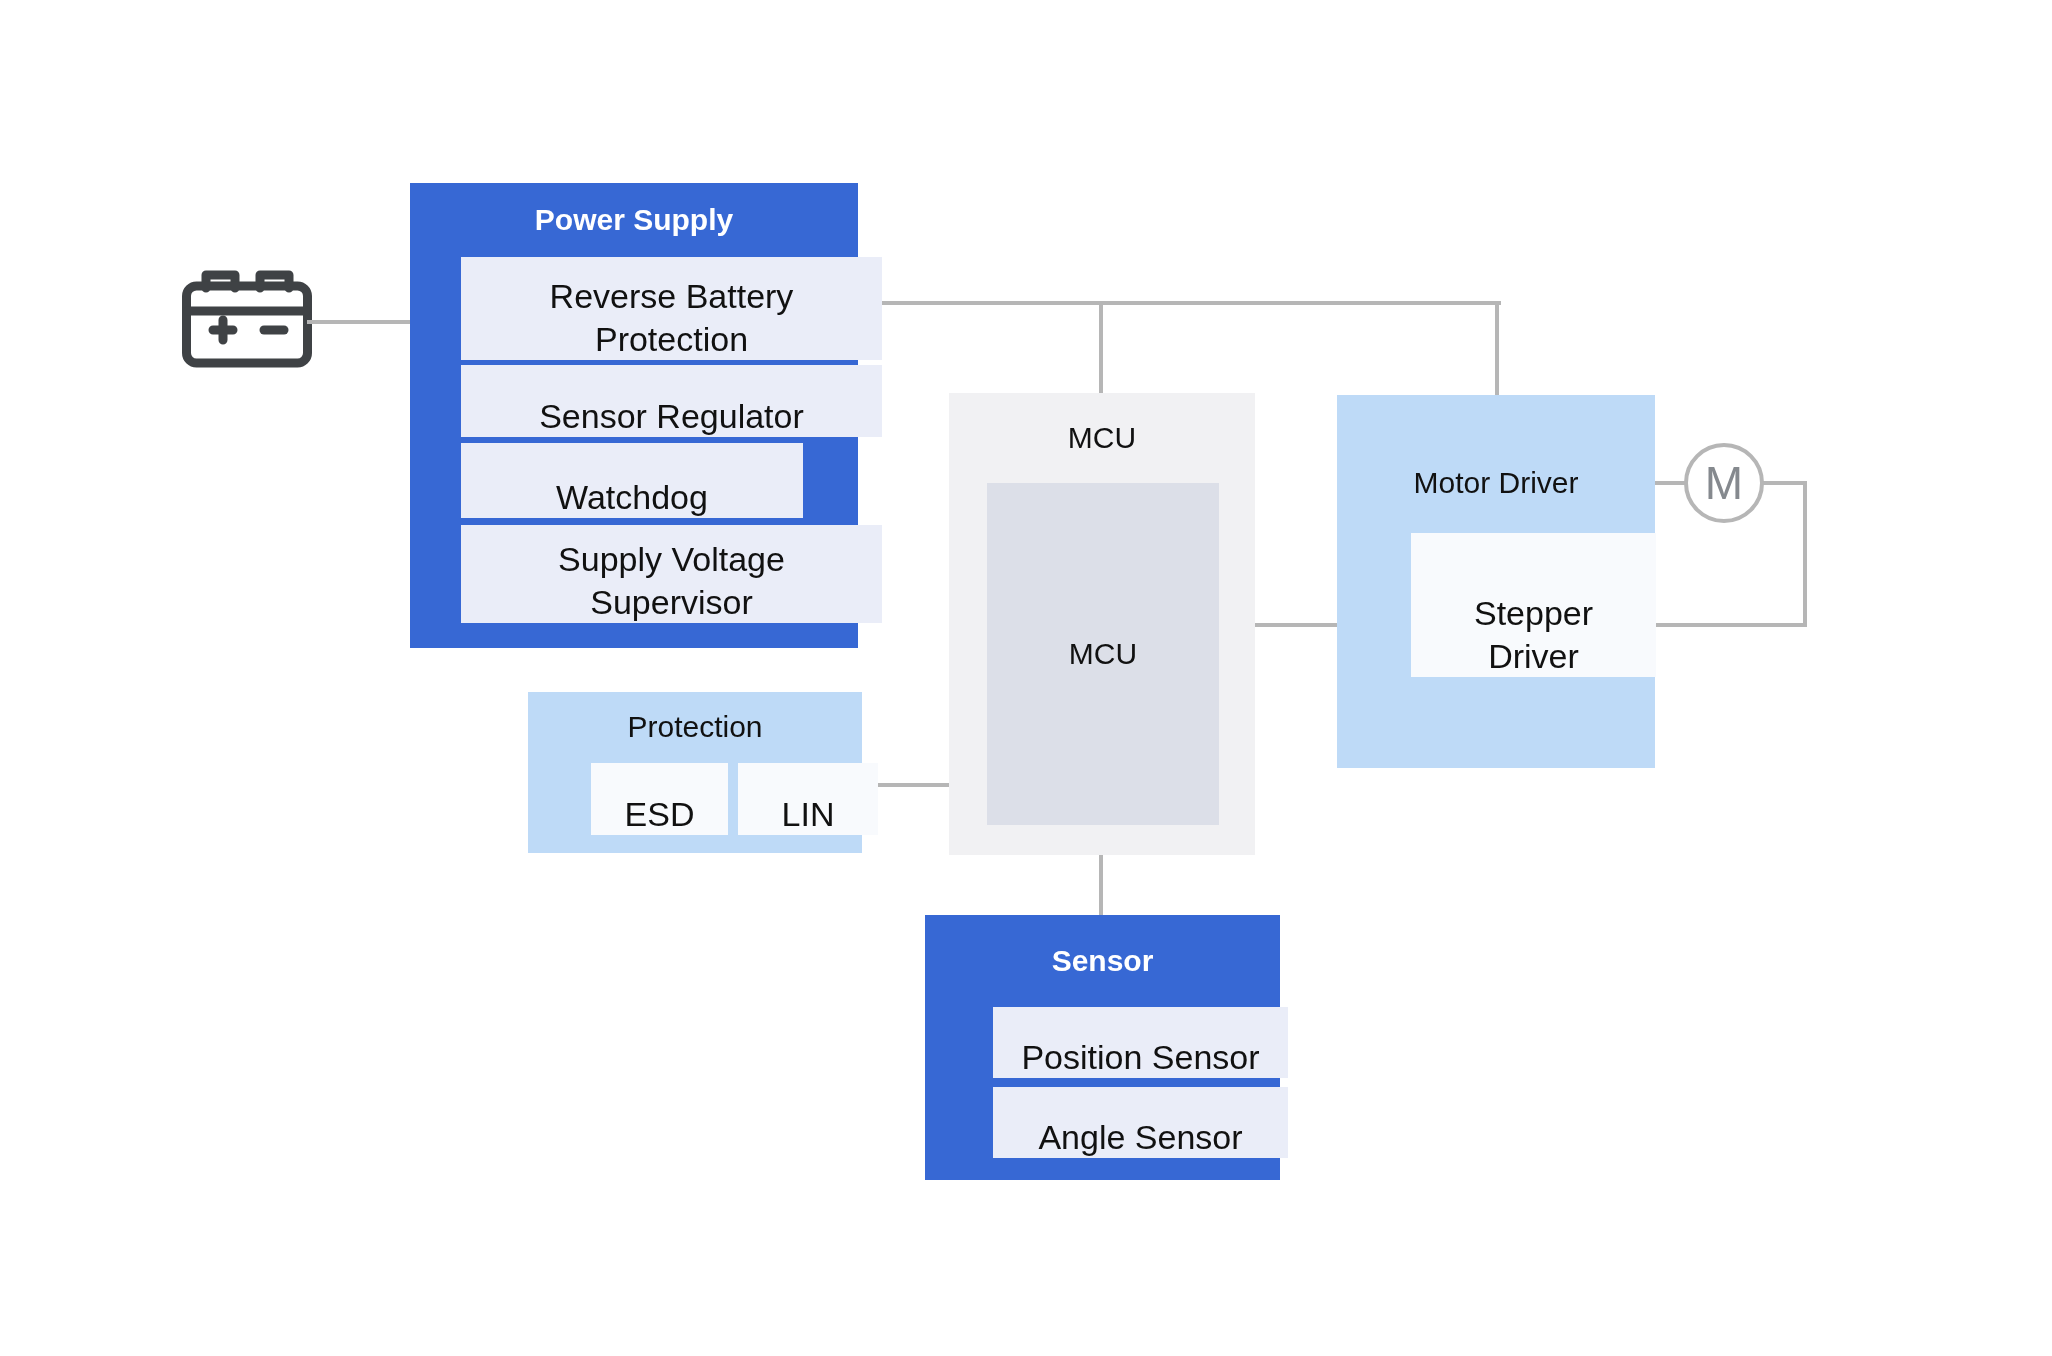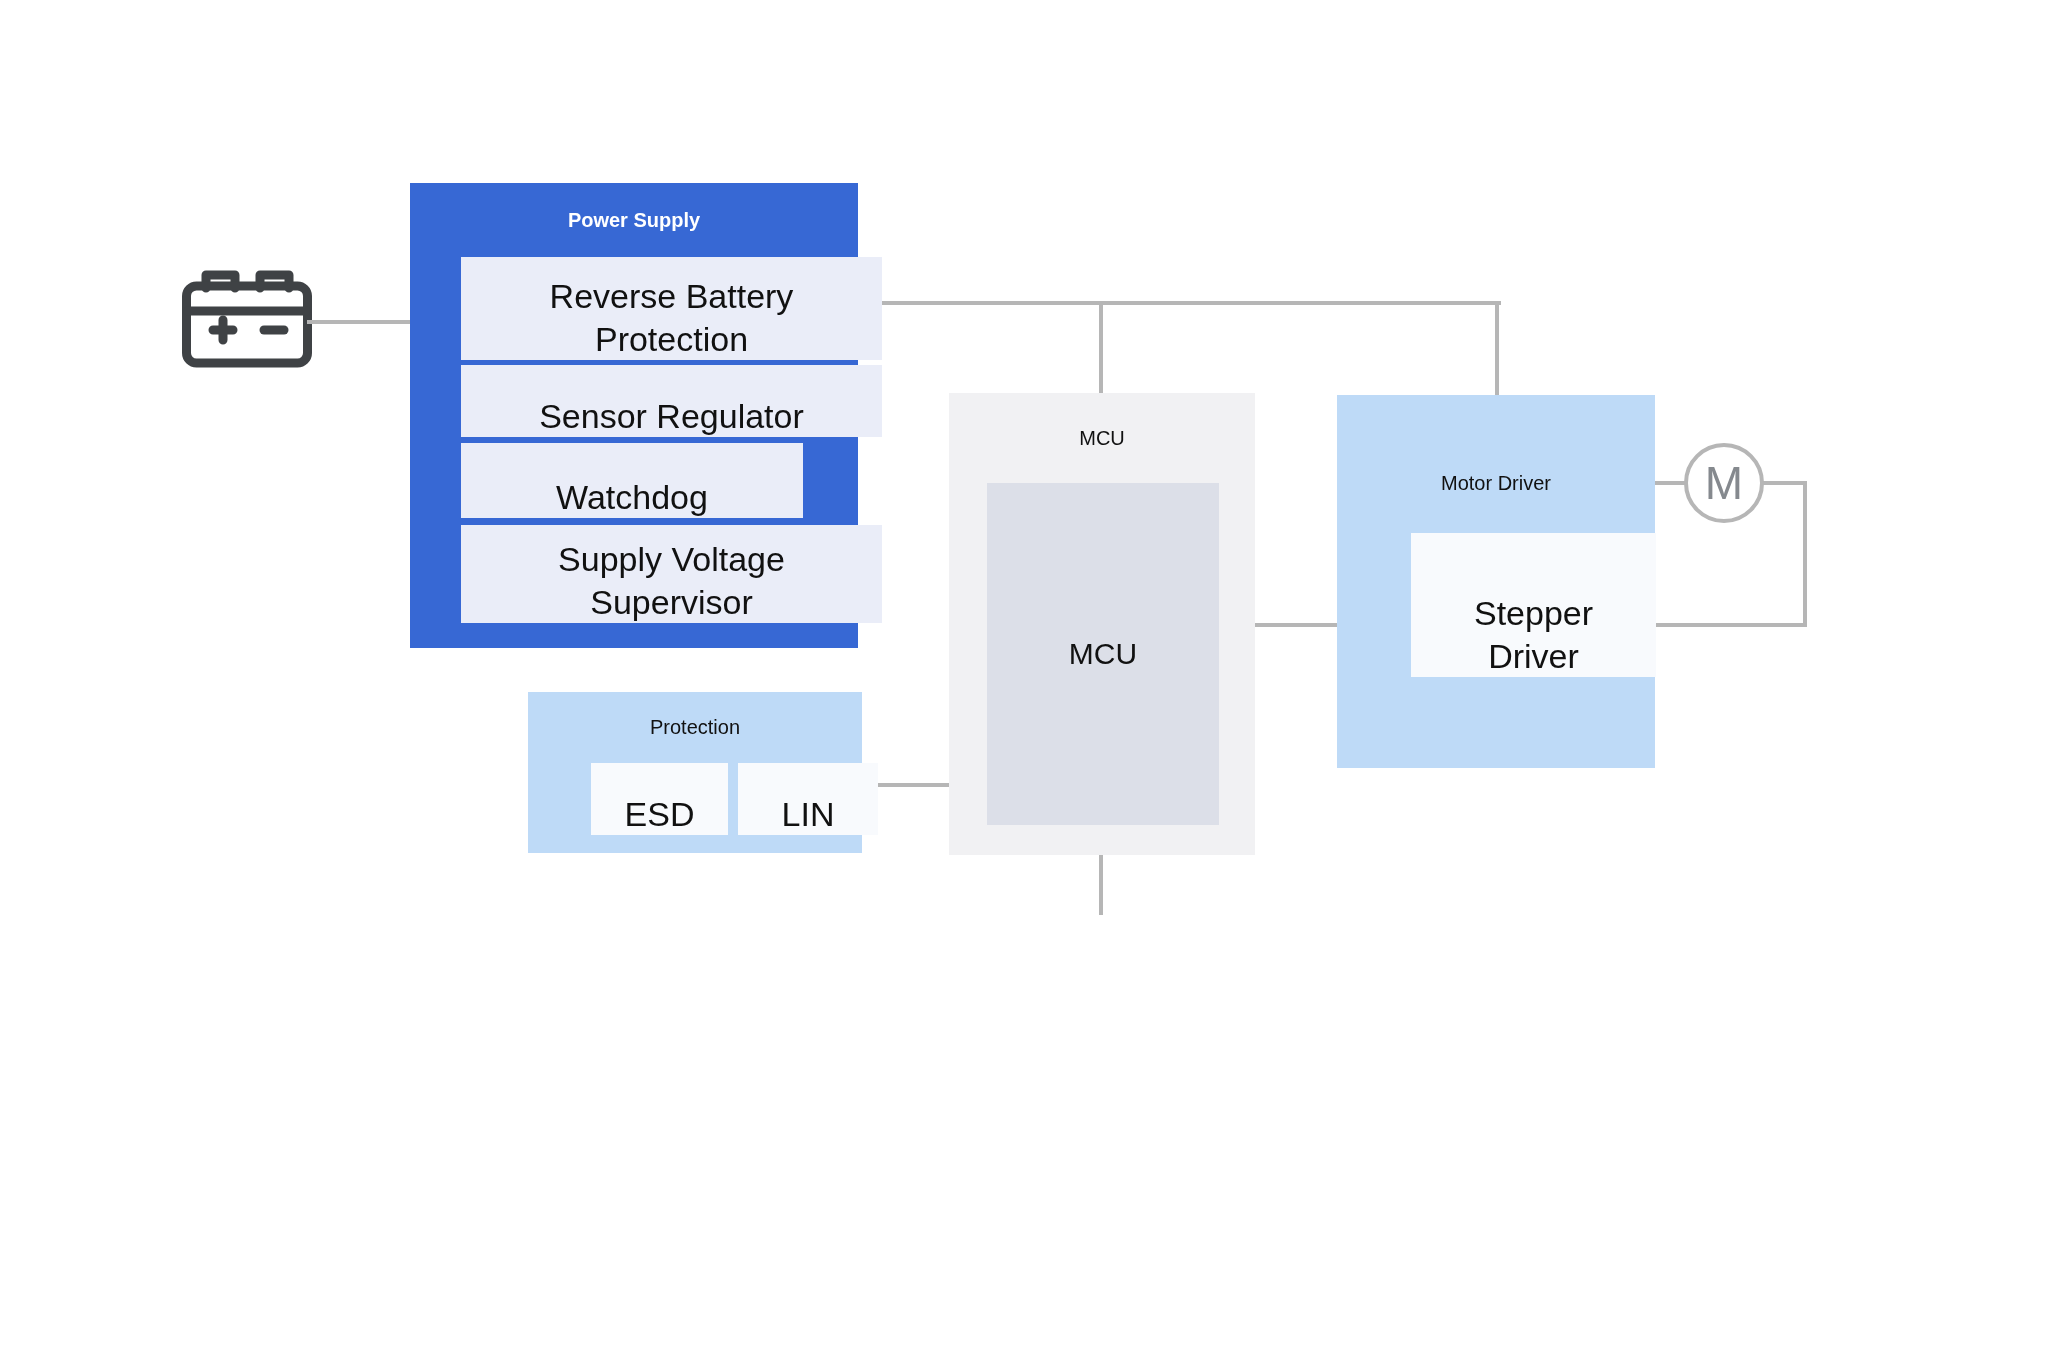--- a/index.html
+++ b/index.html
@@ -22,21 +22,21 @@
     background:#ffffff;
     font-family:"Liberation Sans", sans-serif;
     overflow:hidden;
   }
   .block{position:absolute;box-sizing:border-box;}
   .blue-block{background:var(--primary-blue);}
   .lightblue-block{background:var(--light-blue);}
   .hdr{
     position:absolute;left:0;right:0;
     display:flex;align-items:center;justify-content:center;
-    color:#ffffff;font-weight:bold;font-size:20px;
+    color:#ffffff;font-weight:bold;font-size:30px;
   }
   .hdr.dark{color:var(--text-dark);font-weight:normal;}
   .row{
     position:absolute;box-sizing:border-box;
     display:flex;align-items:flex-end;justify-content:center;
     text-align:center;
     background:var(--row-lavender);
     color:var(--text-dark);font-size:34px;line-height:1.25;margin-left:38px;
   }
   .row span{display:inline-block;max-width:340px;}
@@ -128,14 +128,25 @@
     </div>
     <div class="row stepper" style="left:36px;width:245px;top:138px;height:144px;background:var(--sub-white);">
       <span>Stepper Driver</span>
     </div>
   </div>
 
   <div class="motor-circle" style="left:1684px;top:443px;">
     <span>M</span>
   </div>
 
+  <div class="block blue-block" style="left:925px;top:915px;width:355px;height:265px;">
+    <div class="hdr" style="top:0;height:92px;">
+      <span>Sensor</span>
+    </div>
+    <div class="row" style="left:30px;width:295px;top:92px;height:71px;">
+      <span>Position Sensor</span>
+    </div>
+    <div class="row" style="left:30px;width:295px;top:172px;height:71px;">
+      <span>Angle Sensor</span>
+    </div>
+  </div>
 
 </div>
 
 </body></html>

